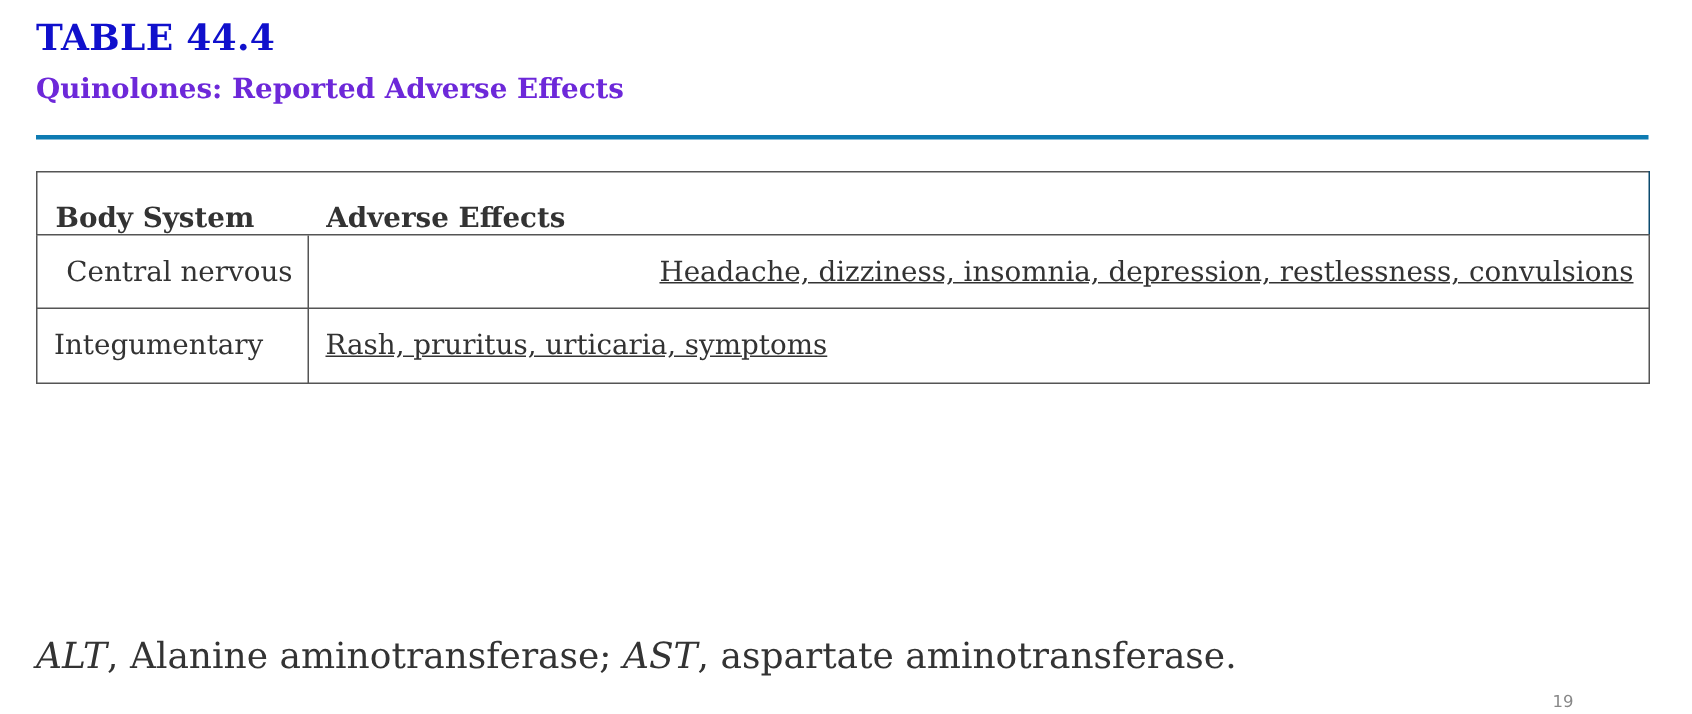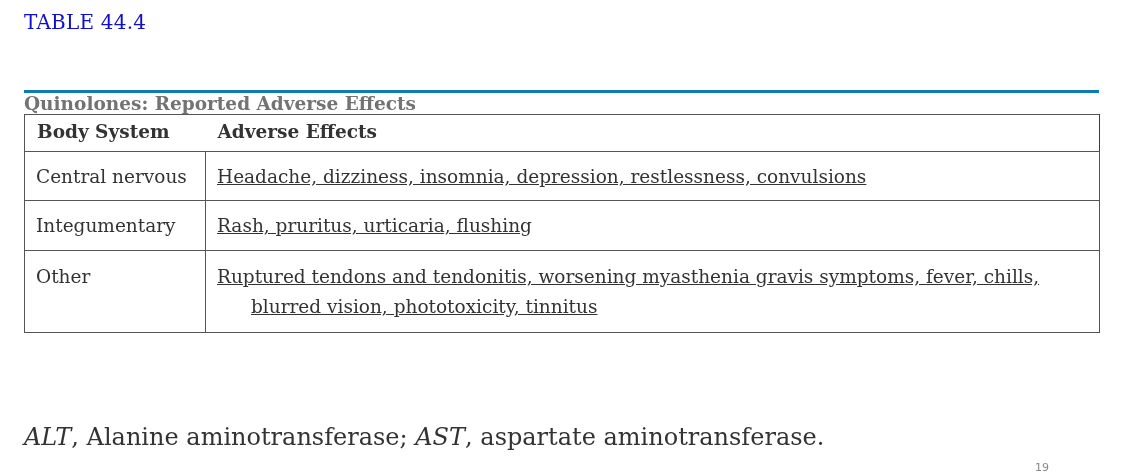--- a/index.html
+++ b/index.html
@@ -1,31 +1,31 @@
 <!DOCTYPE html>
 <html><head>
   <meta charset="utf-8">
   <style>
     html, body { margin: 0; padding: 0; background: #ffffff; }
     body { width: 1128px; height: 476px; position: relative; overflow: hidden;
            font-family: "DejaVu Serif", "Liberation Serif", serif; color: #333333; }
-    .table-label { position: absolute; left: 24px; top: 10px; font-size: 20px; font-weight: normal;
+    .table-label { position: absolute; left: 24px; top: 10px; font-size: 24px; font-weight: bold;
                    color: #1010cc; letter-spacing: 0.2px; }
-    .table-title { position: absolute; left: 24px; top: 49px; font-size: 18.5px; font-weight: bold; color: #737373; margin-top: 44px; }
+    .table-title { position: absolute; left: 24px; top: 49px; font-size: 18.5px; font-weight: bold; color: #6d28d9; }
     .rule { position: absolute; left: 24px; top: 90px; width: 1075px; height: 3px; background: #0e7bb2; }
     table { position: absolute; left: 24px; top: 114px; width: 1076px; border-collapse: collapse;
             font-size: 18.5px; color: #333333; }
     th, td { border: 1px solid #555555; text-align: left; vertical-align: top; }
-    th { font-weight: bold; height: 37px; padding: 6px 10px 0 12px; box-sizing: border-box; border-left: none; border-right: none; }
+    th { font-weight: bold; height: 37px; padding: 20px 10px 0 12px; box-sizing: border-box; border-left: none; border-right: none; }
     th.first { border-left: 1px solid #555555; }
     th.last { border-right: 1px solid #0c4a6e; }
     td { padding: 11px 10px 6px 11px; line-height: 30px; box-sizing: border-box; }
     td.sys { width: 181px; white-space: nowrap; }
     td.eff .txt { display: block; padding-left: 34px; text-indent: -34px; text-decoration: underline; }
-    tr.r1 td { height: 49px; padding-top: 10px; }
+    tr.r1 td { height: 49px; padding-top: 10px; text-align: right; }
     tr.r2 td { height: 82px; }
     tr.r3 td { height: 50px; padding-top: 10px; }
     tr.r4 td { height: 82px; }
     .footnote { position: absolute; left: 24px; top: 423px; font-size: 24px; color: #333333; }
     .footnote i { font-style: italic; }
     .page-num { position: absolute; left: 1035px; top: 461px; font-family: "DejaVu Sans", "Liberation Sans", sans-serif;
                 font-size: 11px; color: #888888; }
   </style>
 </head>
 <body>
@@ -44,27 +44,21 @@
   <tbody>
     <tr class="r1">
       <td class="sys">Central nervous</td>
       <td class="eff">
           <span class="txt">Headache, dizziness, insomnia, depression, restlessness, convulsions</span>
         </td>
     </tr>
     <tr class="r3">
       <td class="sys">Integumentary</td>
       <td class="eff">
-          <span class="txt">Rash, pruritus, urticaria, flushing</span>
-        </td>
-    </tr>
-    <tr class="r4">
-      <td class="sys">Other</td>
-      <td class="eff">
-          <span class="txt">Ruptured tendons and tendonitis, worsening myasthenia gravis symptoms, fever, chills, blurred vision, phototoxicity, tinnitus</span>
+          <span class="txt">Rash, pruritus, urticaria, symptoms</span>
         </td>
     </tr>
   </tbody>
 </table>
 
 <div class="footnote">
   <i>ALT</i><span>, Alanine aminotransferase; </span><i>AST</i><span>, aspartate aminotransferase.</span>
 </div>
 
 <div class="page-num">19</div>

